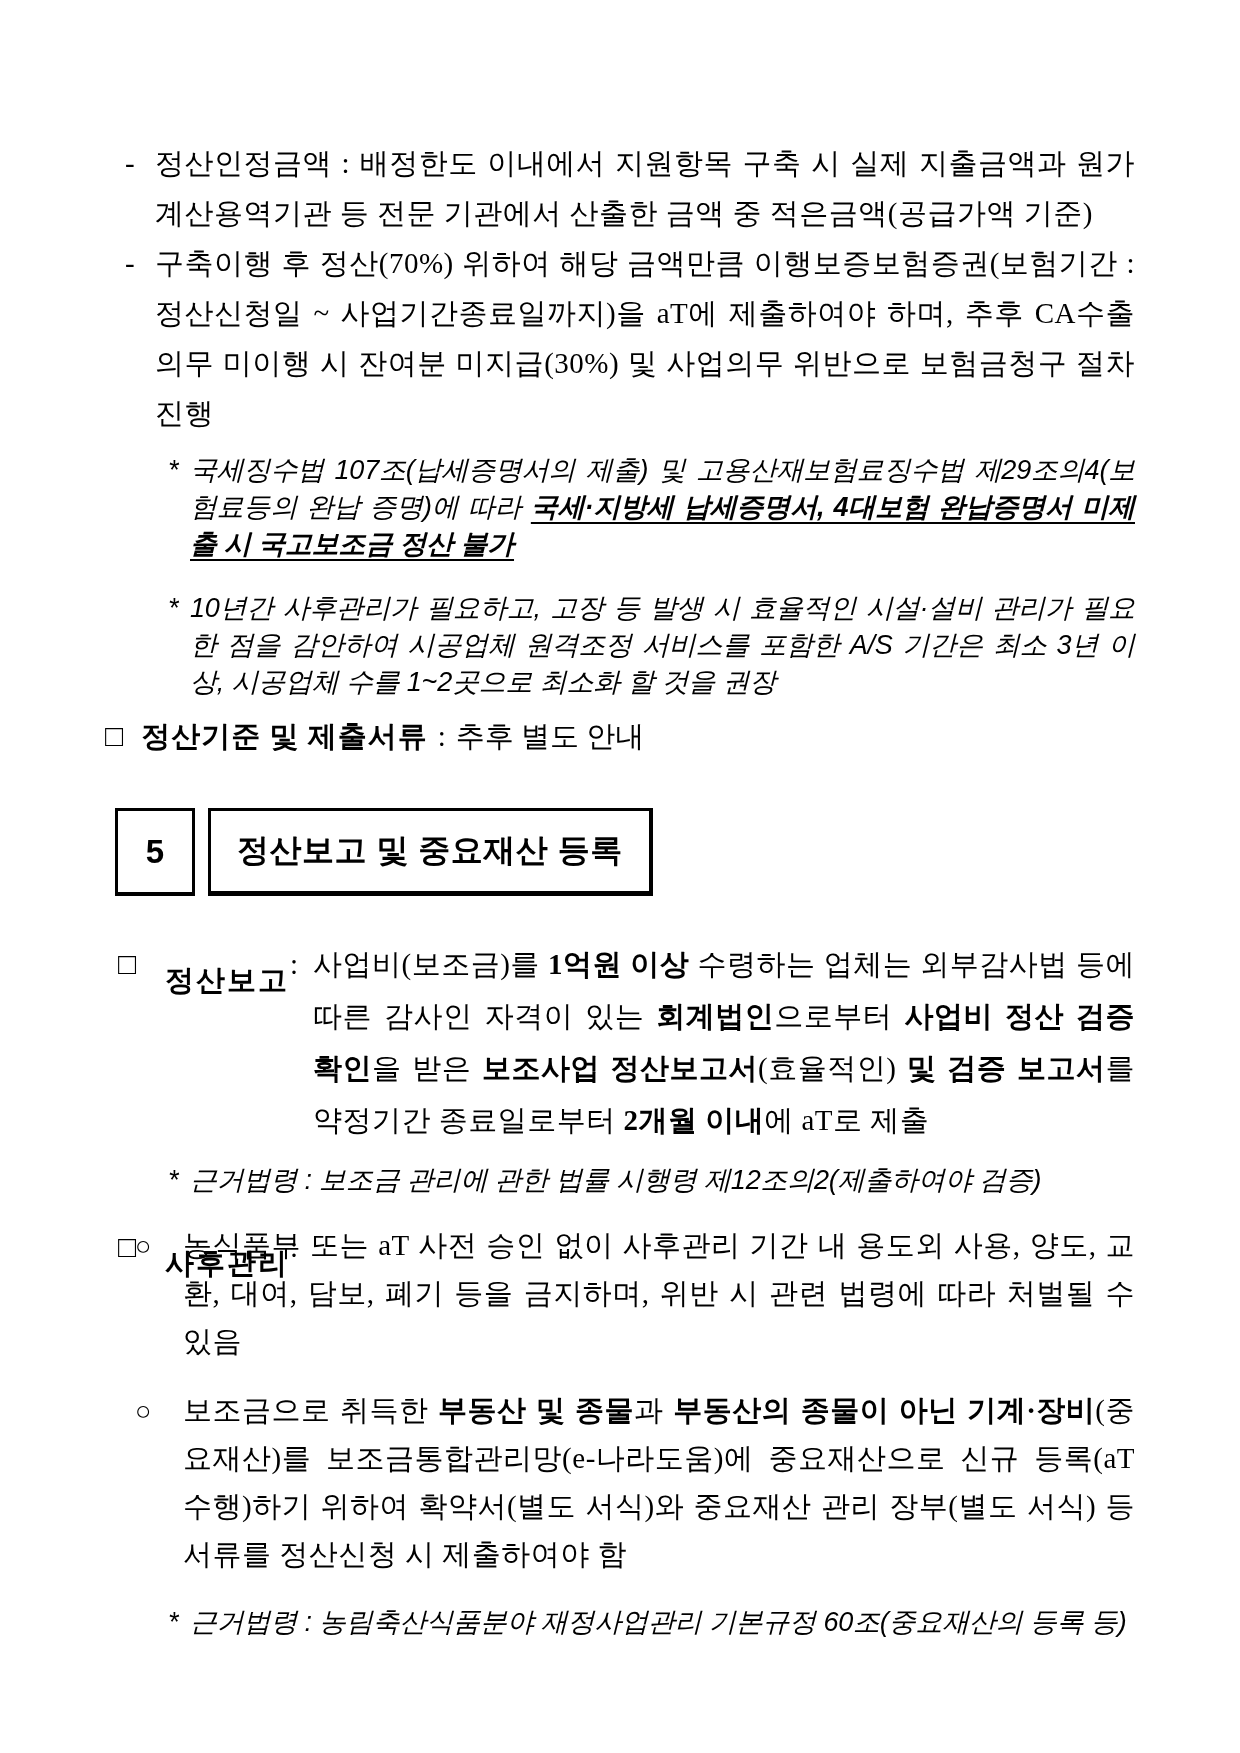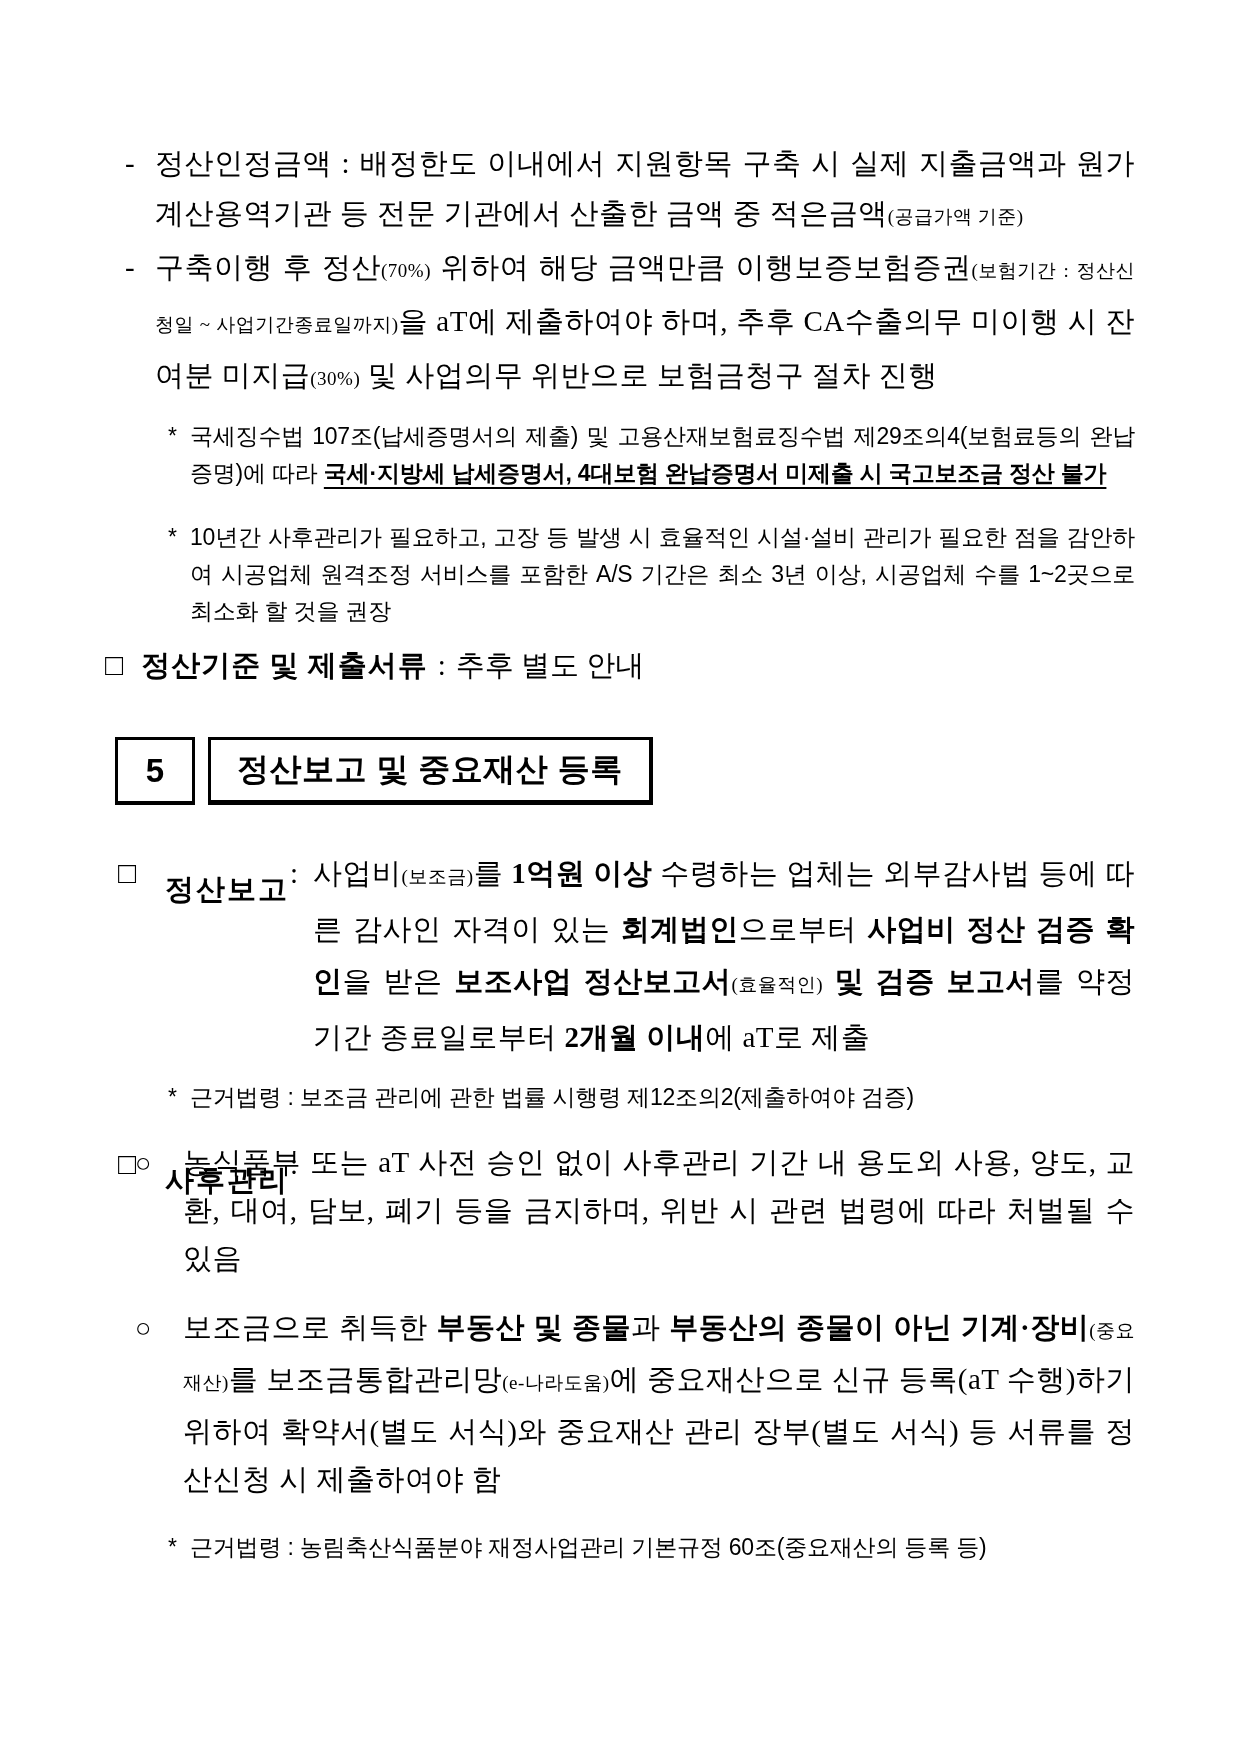--- a/index.html
+++ b/index.html
@@ -7,32 +7,32 @@
   body {
     width:1240px; height:1753px;
     font-family:"Liberation Serif","DejaVu Serif",serif;
     color:#000;
     position:relative; overflow:hidden;
   }
   .page { width:1240px; height:1753px; padding:0 105px; overflow:hidden; }
 
   
   .body-text { font-size:29px; line-height:50px; text-align:justify; letter-spacing:0.5px; }
-  .small { font-size:19px; }
+  .small { font-size:29px; }
   b, .bold { font-weight:bold;margin-top:48px; }
 
   
   .dash-item { padding-left:50px; text-indent:-30px; }
   .dash-item .marker { display:inline-block; width:30px; text-indent:0; }
 
   
   .note {
     font-family:"Liberation Sans","DejaVu Sans",sans-serif;
-    font-size:23px; line-height:37px; text-align:justify;
-    padding-left:85px; text-indent:-22px; letter-spacing:-0.2px;
+    font-size:27px; line-height:37px; text-align:justify;
+    padding-left:85px; text-indent:-22px; letter-spacing:-0.2px;font-style:italic;
   }
   .note .marker { display:inline-block; width:22px; text-indent:0; }
   .note .bold-underline {
     font-weight:bold; text-decoration:underline;
     text-underline-offset:6px; text-decoration-thickness:2px;
   }
 
   
   .sq-line { font-size:29px; line-height:46px; }
   .sq-line .sq { font-size:30px; margin-right:18px; }
@@ -42,21 +42,21 @@
   
   .section-header { display:flex; align-items:stretch; margin-left:10px; }
   .sec-num-box {
     width:80px; min-height:64px;
     border:3px solid #000; border-bottom-width:4px;
     display:flex; align-items:center; justify-content:center;
     font-family:"Liberation Sans","DejaVu Sans",sans-serif;
     font-size:33px; font-weight:bold;
   }
   .sec-title-box {
-    margin-left:13px; min-height:64px; padding:8px 26px;
+    margin-left:13px; min-height:64px; padding:18px 26px;
     border:3px solid #000; border-right-width:4px; border-bottom-width:5px;
     display:flex; align-items:center; justify-content:center;
     font-family:"Liberation Sans","DejaVu Sans",sans-serif;
     font-size:32px; font-weight:bold; letter-spacing:0.5px;
   }
 
   
   .hang-block { position:relative; padding-left:208px; }
   .hang-block .sq { position:absolute; left:13px; top:0; font-size:30px; line-height:52px; }
   .hang-block .hlabel {

